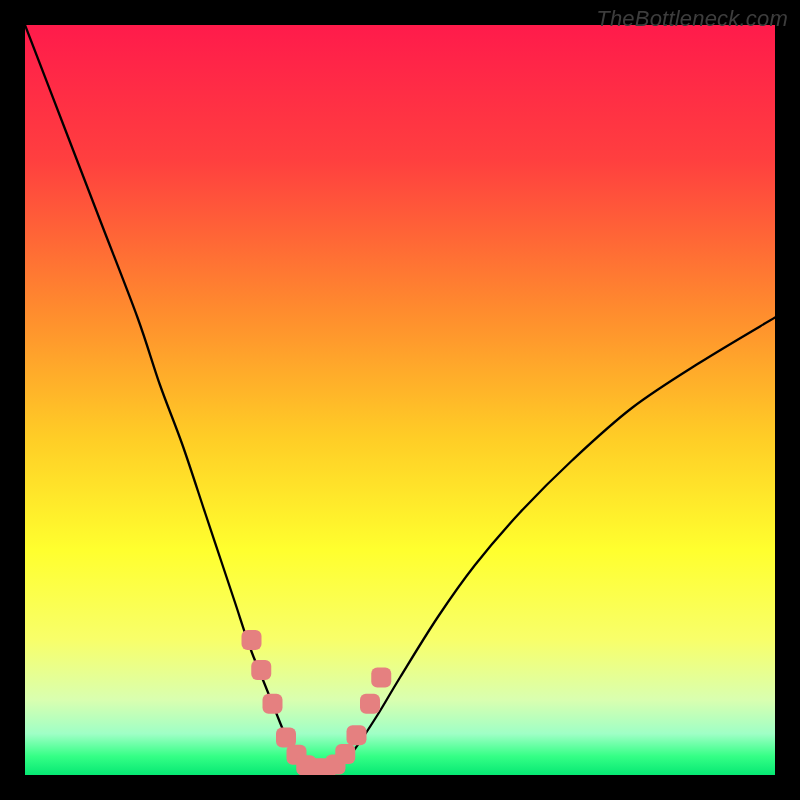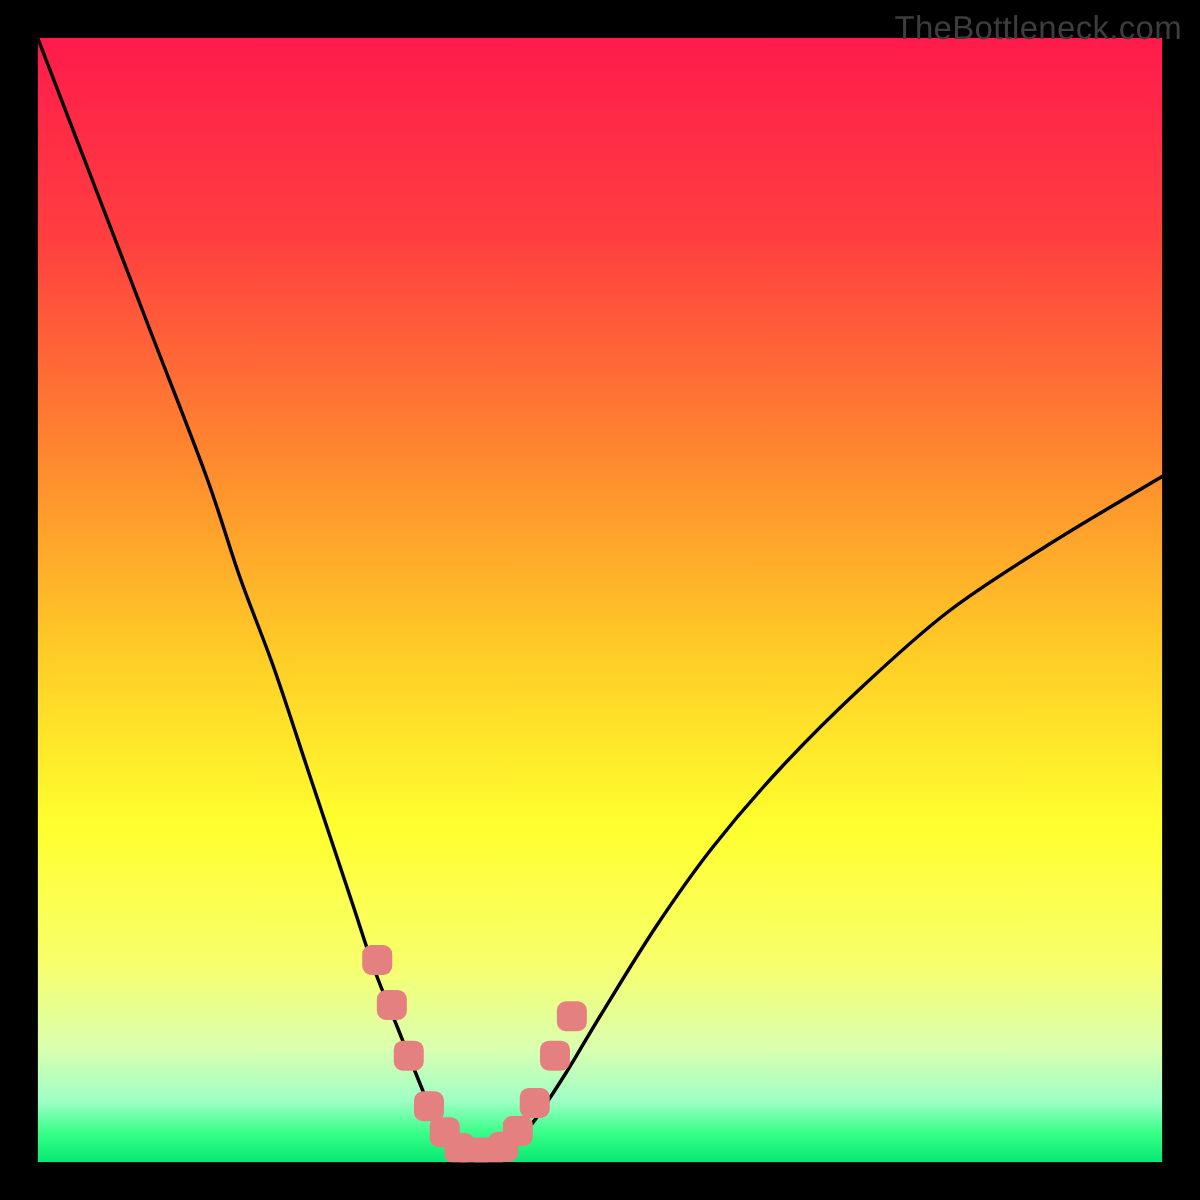--- a/index.html
+++ b/index.html
@@ -29,20 +29,21 @@
     inset: 0;
   }
   .watermark {
     position: absolute;
     top: 6px;
     right: 12px;
     color: #3d3d3d;
     font-size: 22px;
     font-weight: 500;
     letter-spacing: 0.2px;
+    font-style: italic;
     -webkit-font-smoothing: antialiased;
   }
   svg.chart {
     position: absolute;
     inset: 0;
   }
 </style>
 </head>
 <body>
 

